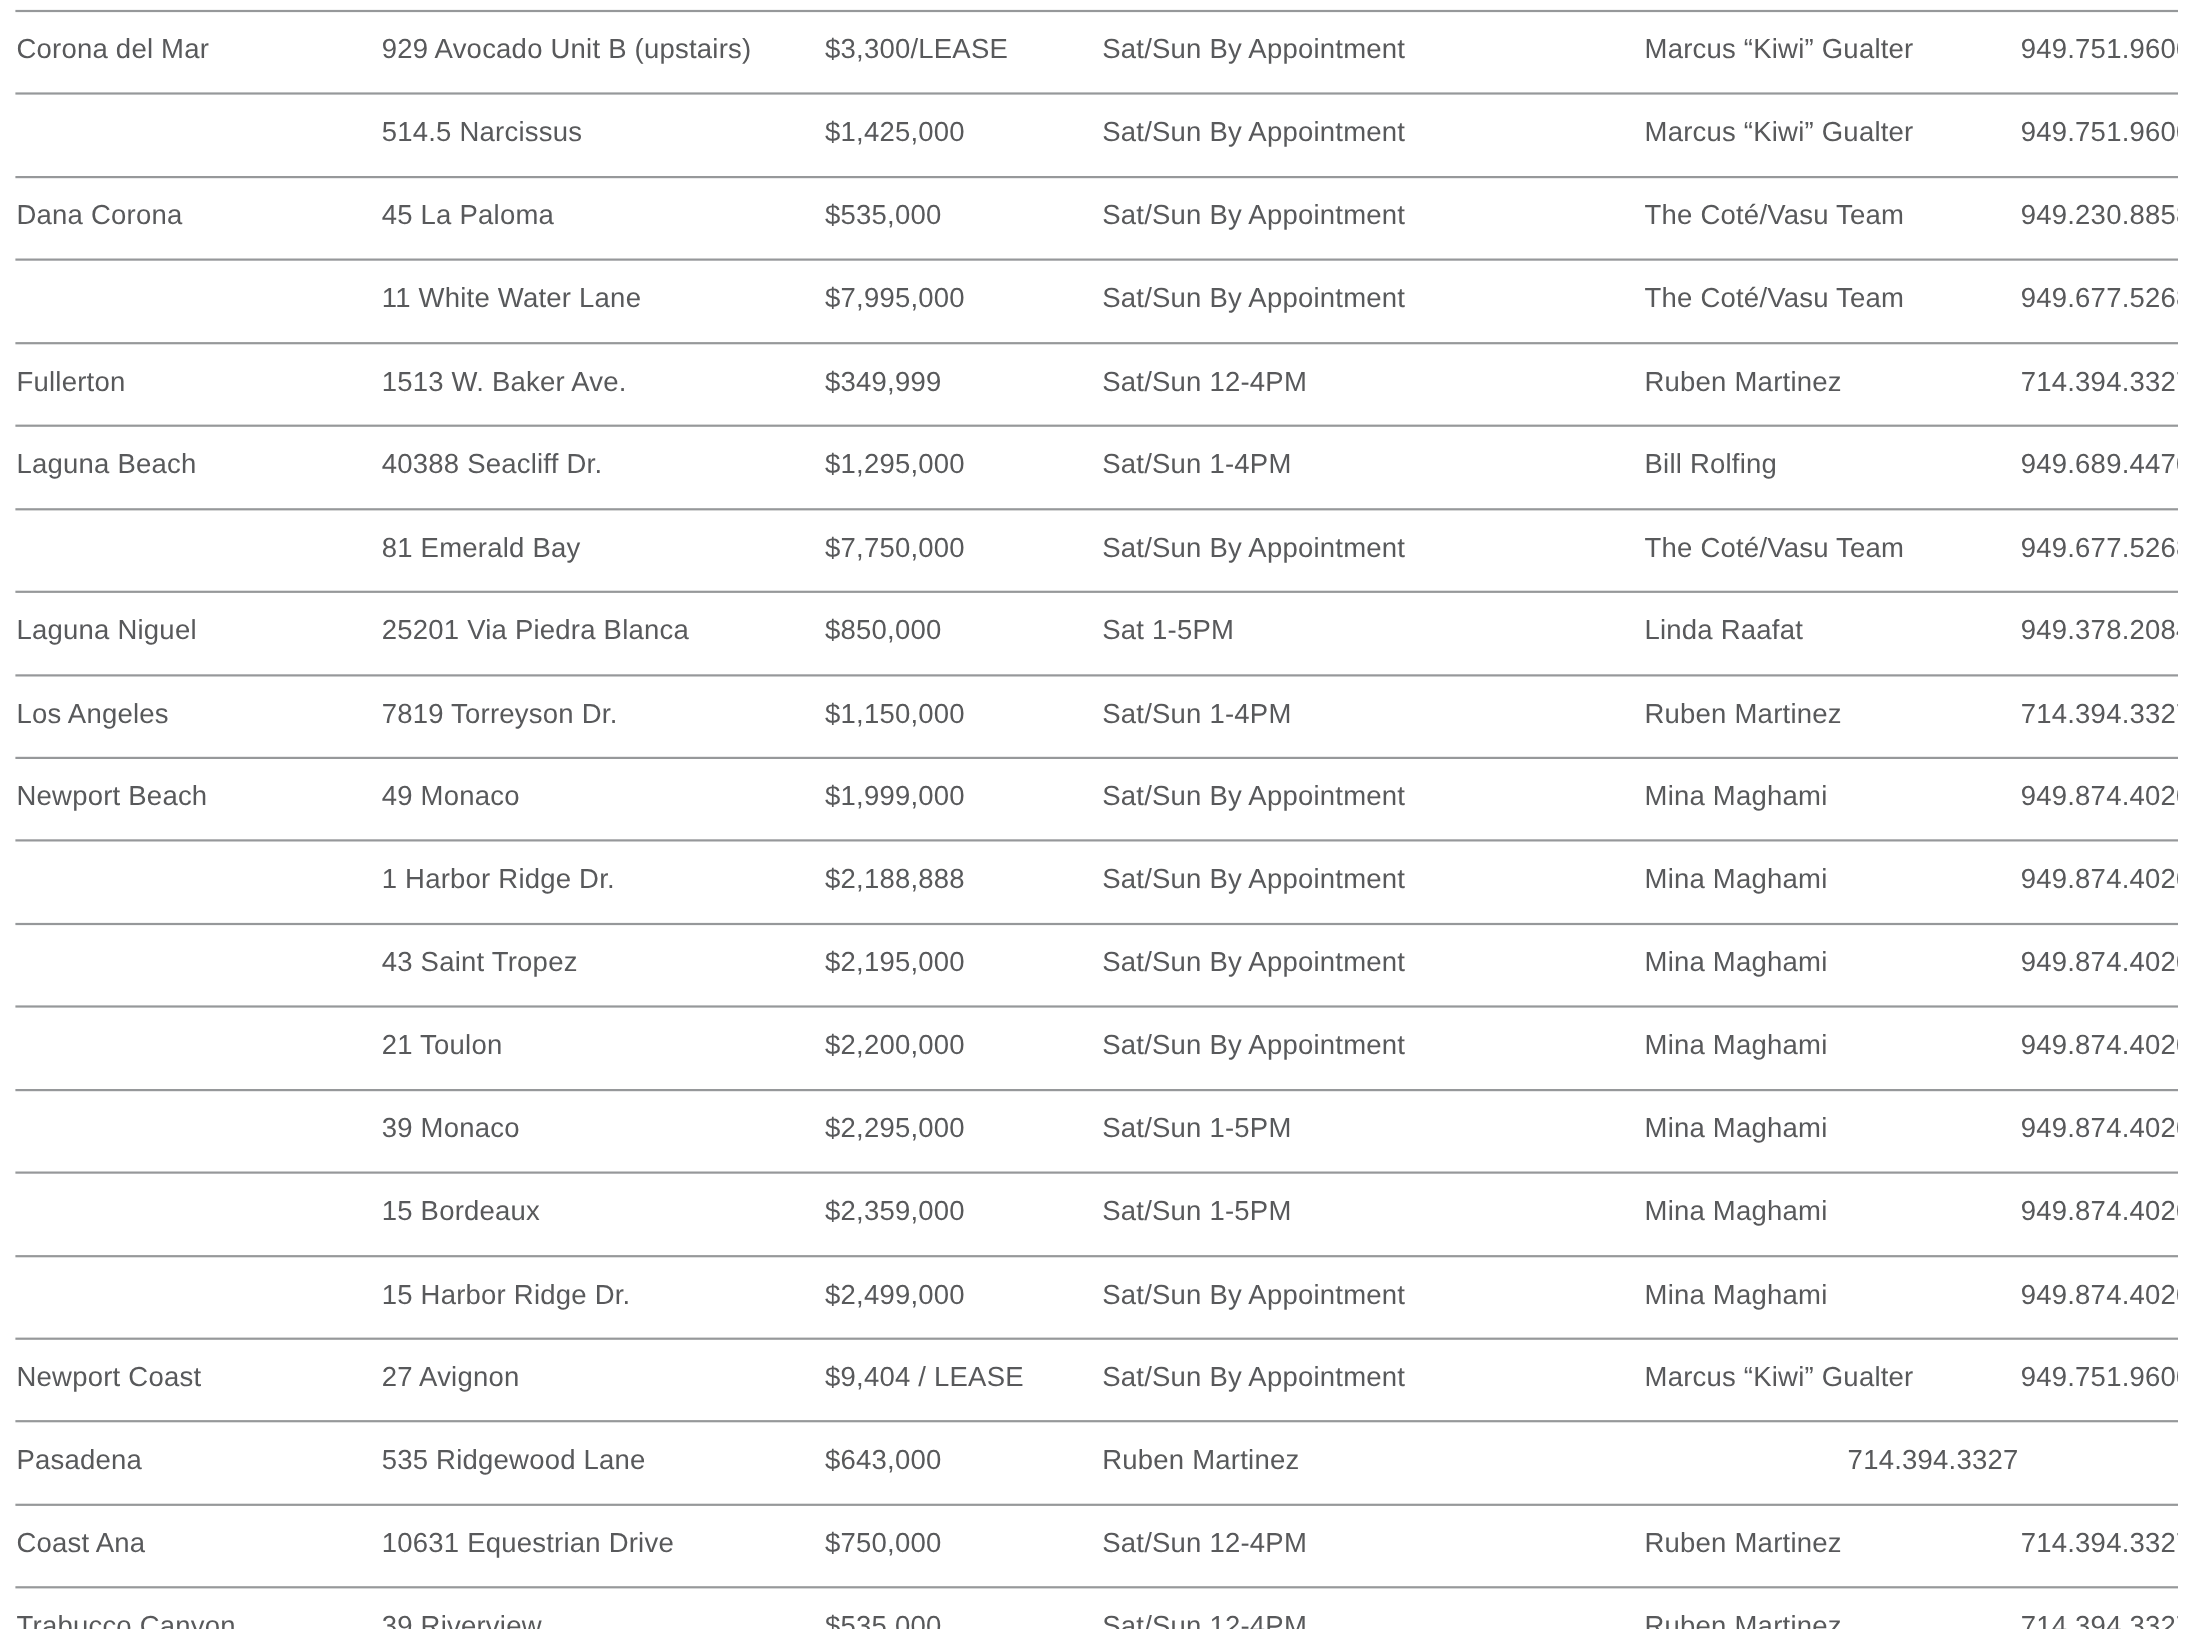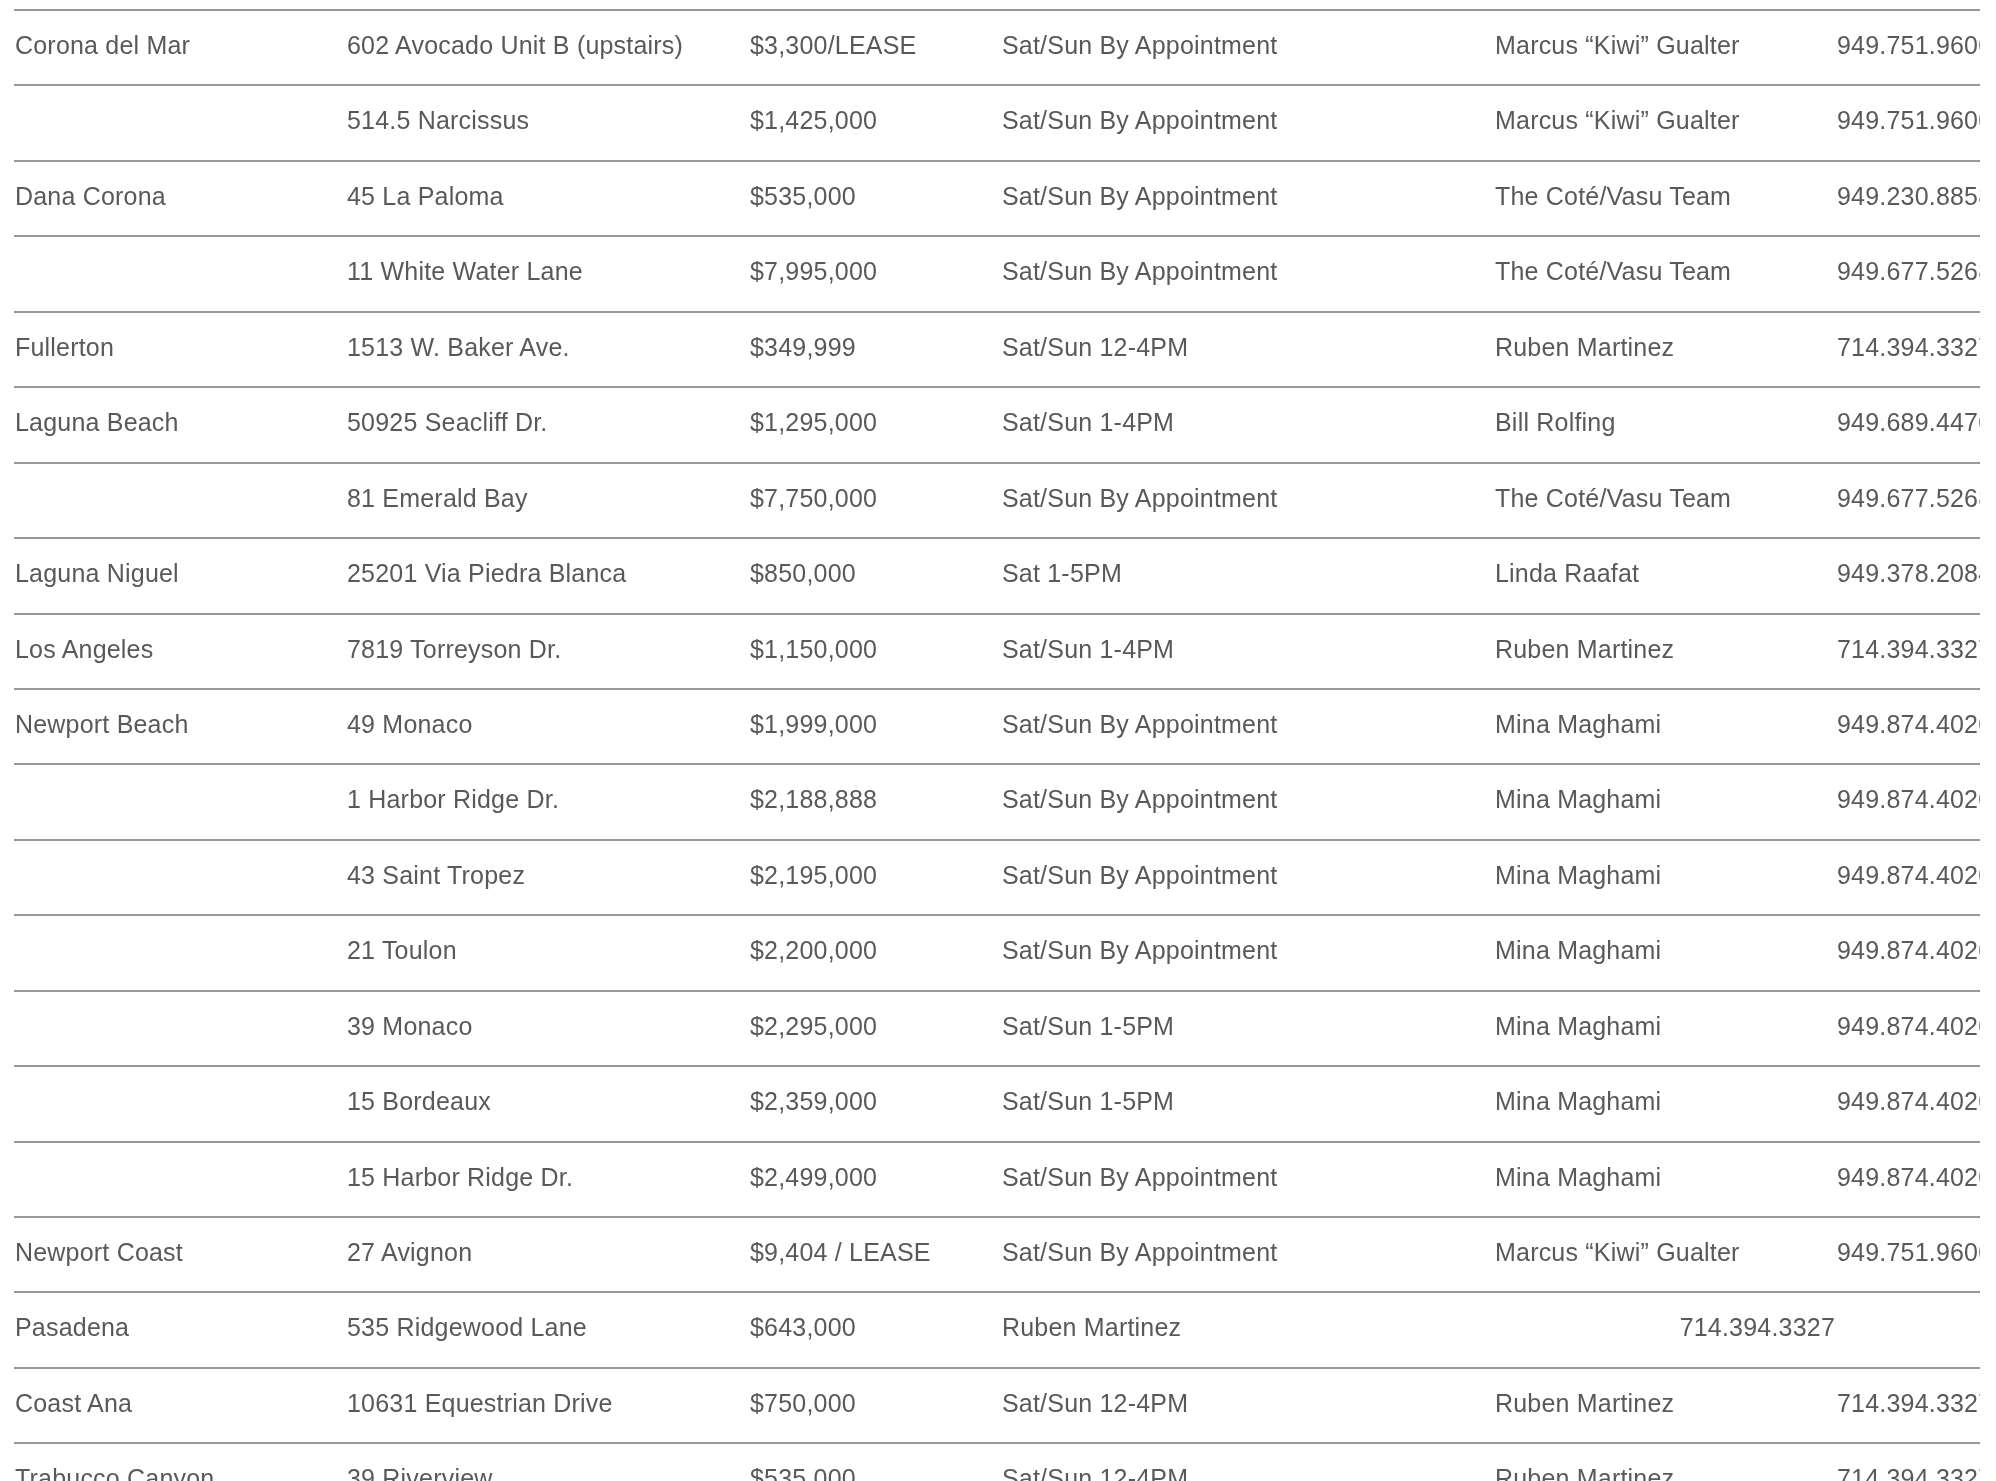--- a/index.html
+++ b/index.html
@@ -34,21 +34,21 @@
   }
   .cell.city   { padding-left: 1px; }
   .cell.phone  { text-align: right; padding-right: 2px; }
 </style>
 </head>
 <body>
 
 <div class="listings-table">
   <div class="listing-row">
     <span class="cell city">Corona del Mar</span>
-    <span class="cell address">602 Avocado Unit B (upstairs)</span>
+    <span class="cell address">929 Avocado Unit B (upstairs)</span>
     <span class="cell price">$3,300/LEASE</span>
     <span class="cell open-house">Sat/Sun By Appointment</span>
     <span class="cell agent">Marcus “Kiwi” Gualter</span>
     <span class="cell phone">949.751.9600</span>
   </div>
 
   <div class="listing-row">
     <span class="cell city"></span>
     <span class="cell address">514.5 Narcissus</span>
     <span class="cell price">$1,425,000</span>
@@ -79,21 +79,21 @@
     <span class="cell city">Fullerton</span>
     <span class="cell address">1513 W. Baker Ave.</span>
     <span class="cell price">$349,999</span>
     <span class="cell open-house">Sat/Sun 12-4PM</span>
     <span class="cell agent">Ruben Martinez</span>
     <span class="cell phone">714.394.3327</span>
   </div>
 
   <div class="listing-row">
     <span class="cell city">Laguna Beach</span>
-    <span class="cell address">50925 Seacliff Dr.</span>
+    <span class="cell address">40388 Seacliff Dr.</span>
     <span class="cell price">$1,295,000</span>
     <span class="cell open-house">Sat/Sun 1-4PM</span>
     <span class="cell agent">Bill Rolfing</span>
     <span class="cell phone">949.689.4470</span>
   </div>
 
   <div class="listing-row">
     <span class="cell city"></span>
     <span class="cell address">81 Emerald Bay</span>
     <span class="cell price">$7,750,000</span>

